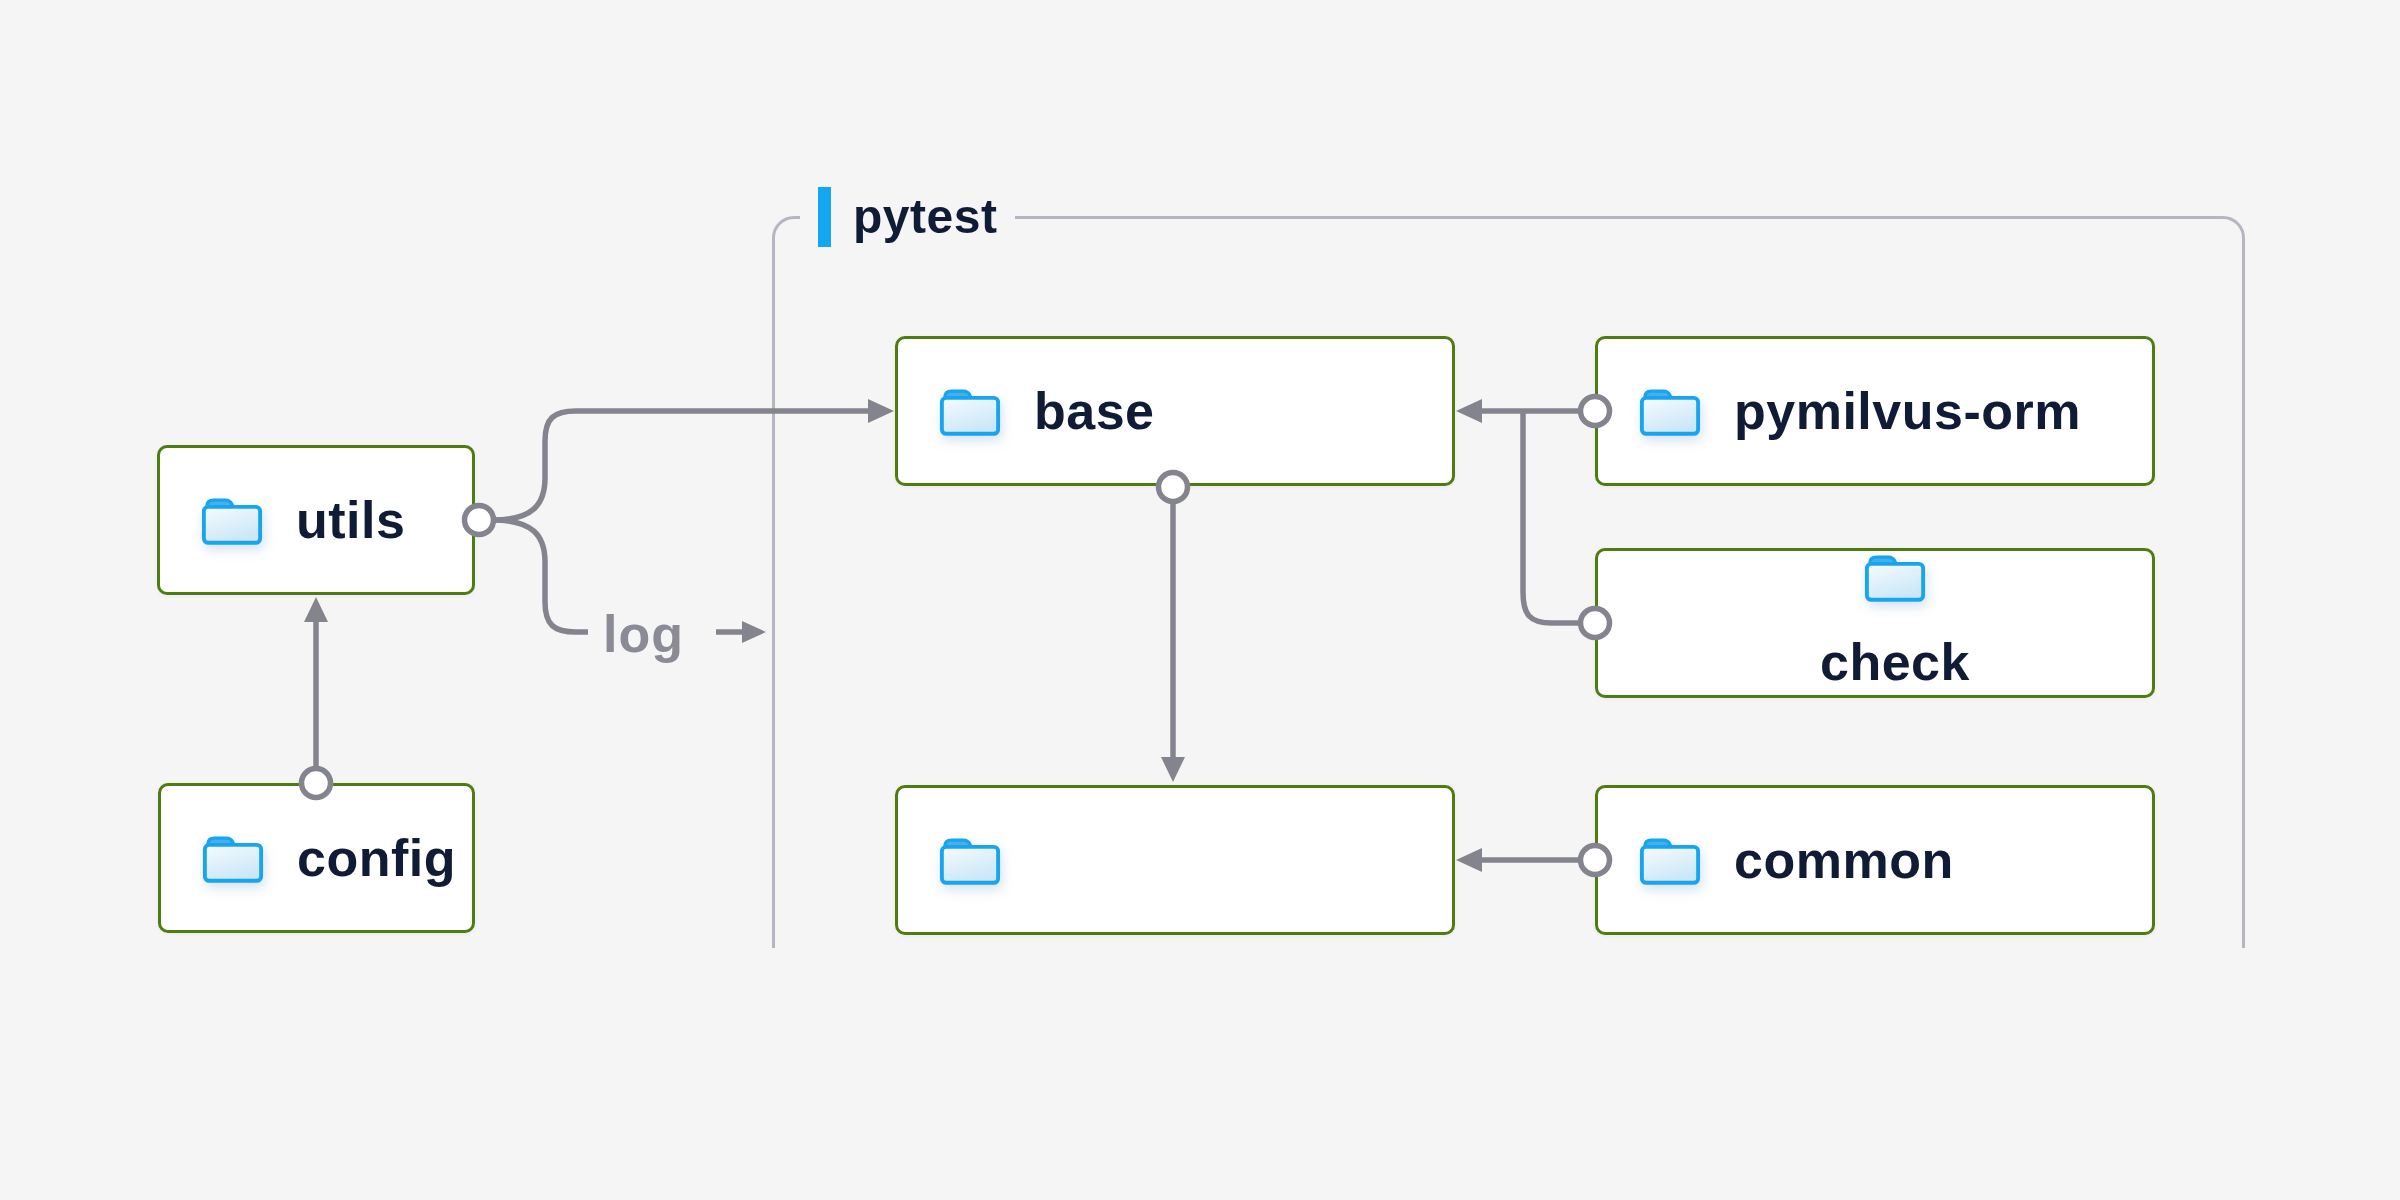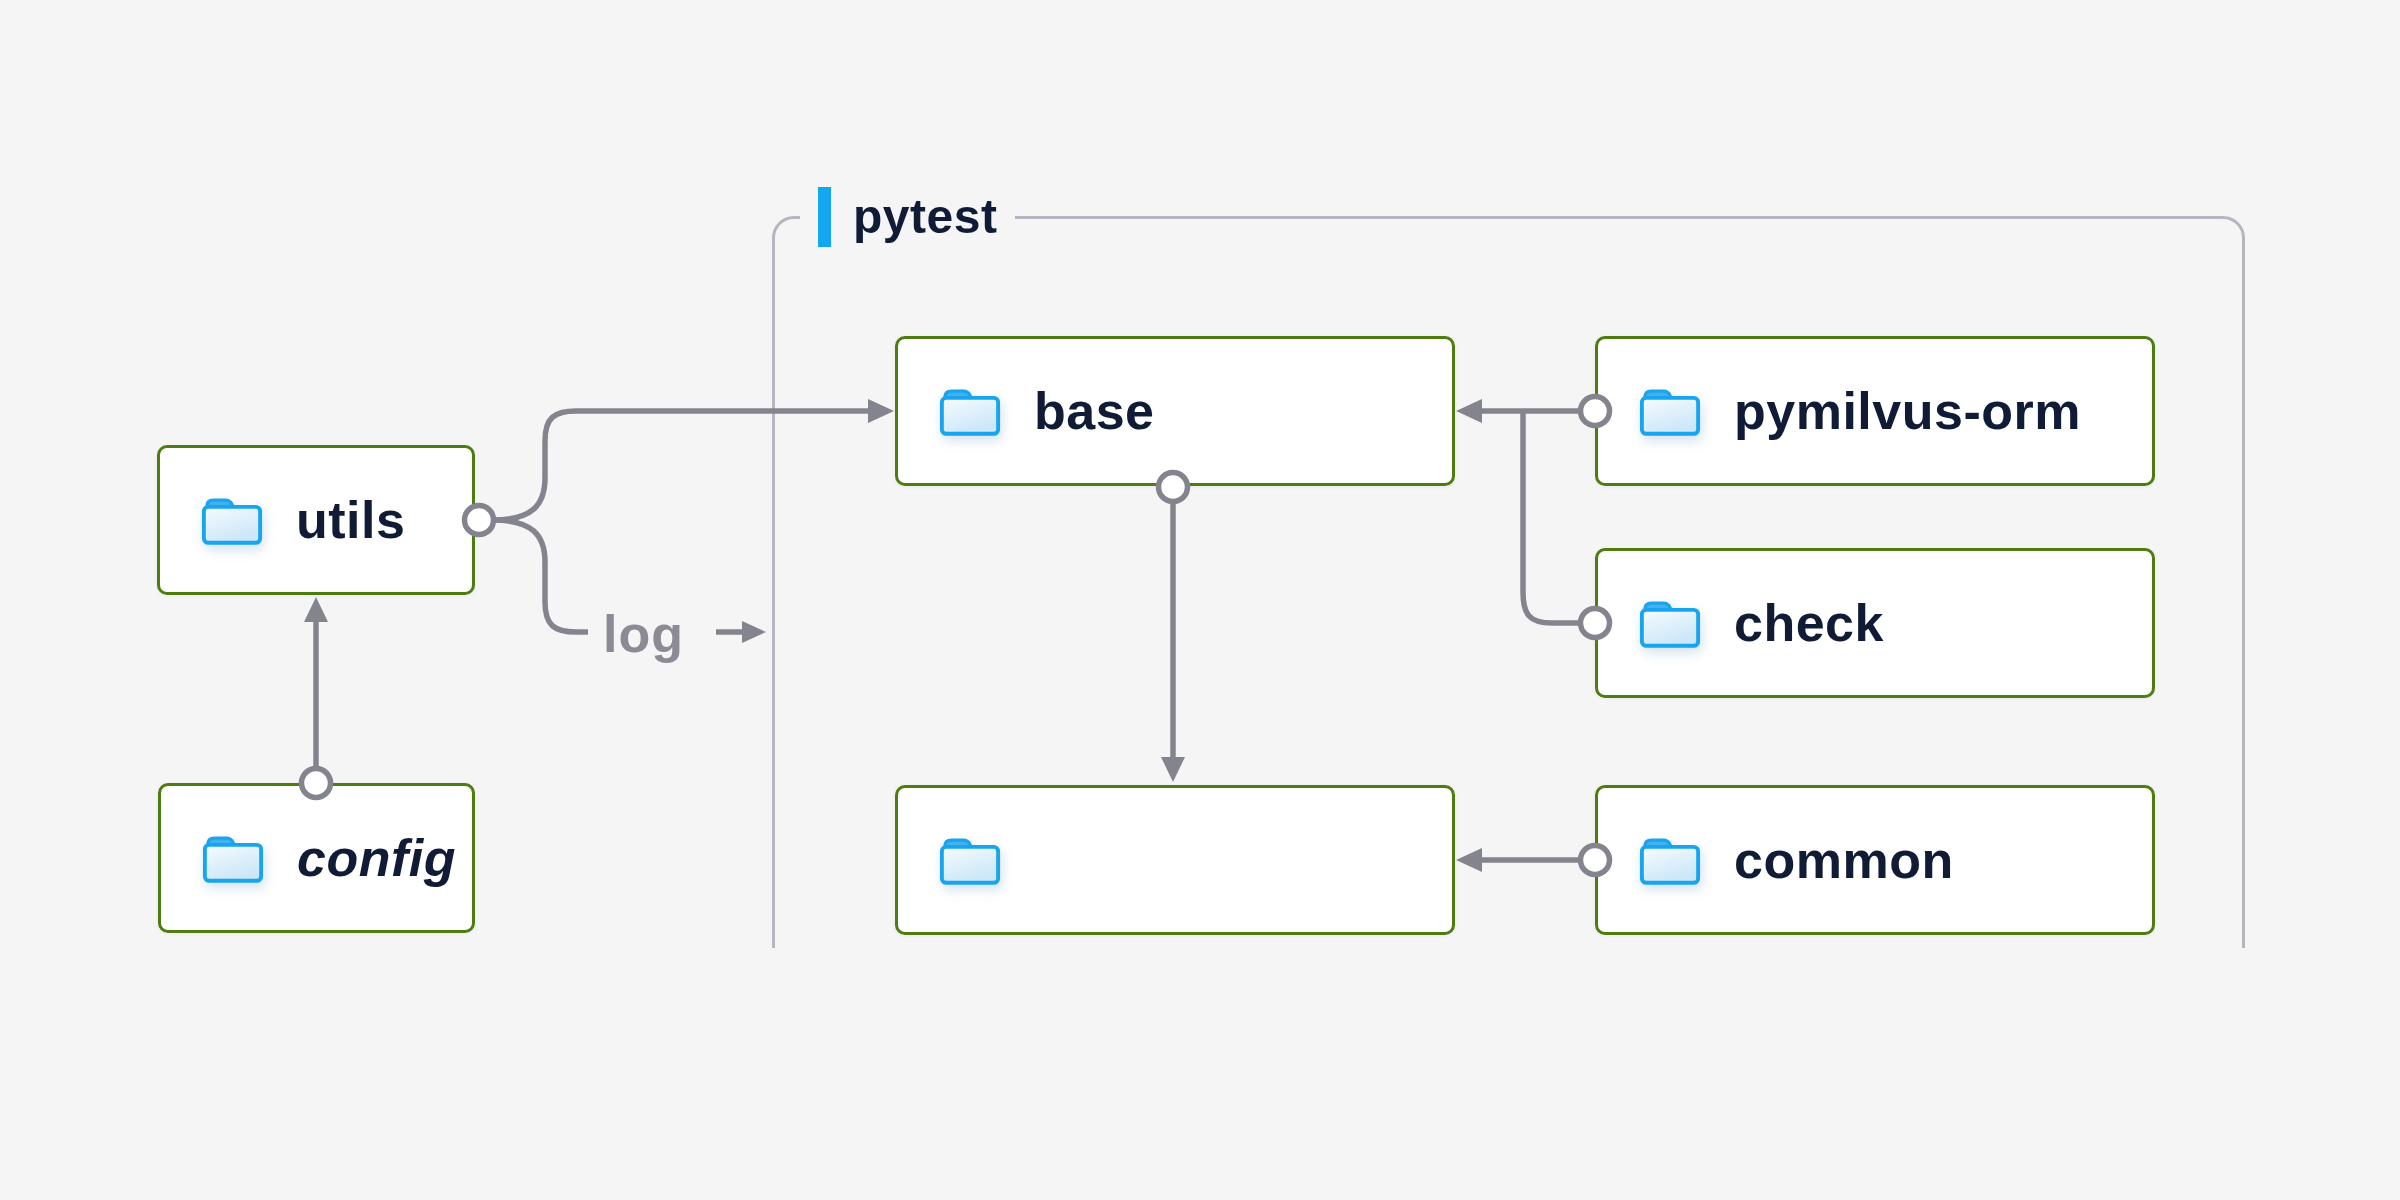--- a/index.html
+++ b/index.html
@@ -32,24 +32,24 @@
   }
   .node-label{
     font-size:52px;font-weight:600;color:#101c36;letter-spacing:0.5px;line-height:1;
     white-space:nowrap;
   }
   .folder{
     width:64px;height:53px;flex:0 0 auto;
     filter:drop-shadow(2px 5px 6px rgba(100,150,200,0.28));
   }
   #node-utils        {left:157px; top:445px; width:318px; height:150px;}
-  #node-config       {left:158px; top:783px; width:317px; height:150px;font-style:italic;}
+  #node-config       {left:158px; top:783px; width:317px; height:150px;}
   #node-base         {left:895px; top:336px; width:560px; height:150px;}
   #node-pymilvus-orm {left:1595px;top:336px; width:560px; height:150px;}
-  #node-check        {left:1595px;top:548px; width:560px; height:150px;}
+  #node-check        {left:1595px;top:548px; width:560px; height:150px;flex-direction:column;}
   #node-testcases    {left:895px; top:785px; width:560px; height:150px;}
   #node-common       {left:1595px;top:785px; width:560px; height:150px;}
   
   .connectors{position:absolute;left:0;top:0;width:2400px;height:1200px;z-index:3;pointer-events:none;}
   .edge{stroke:#84848e;stroke-width:5.5;fill:none;stroke-linecap:butt;}
   .arrowhead{fill:#84848e;stroke:none;}
   .port{fill:#ffffff;stroke:#84848e;stroke-width:5.5;}
   
   .edge-label{
     position:absolute;left:603px;top:606px;z-index:3;

